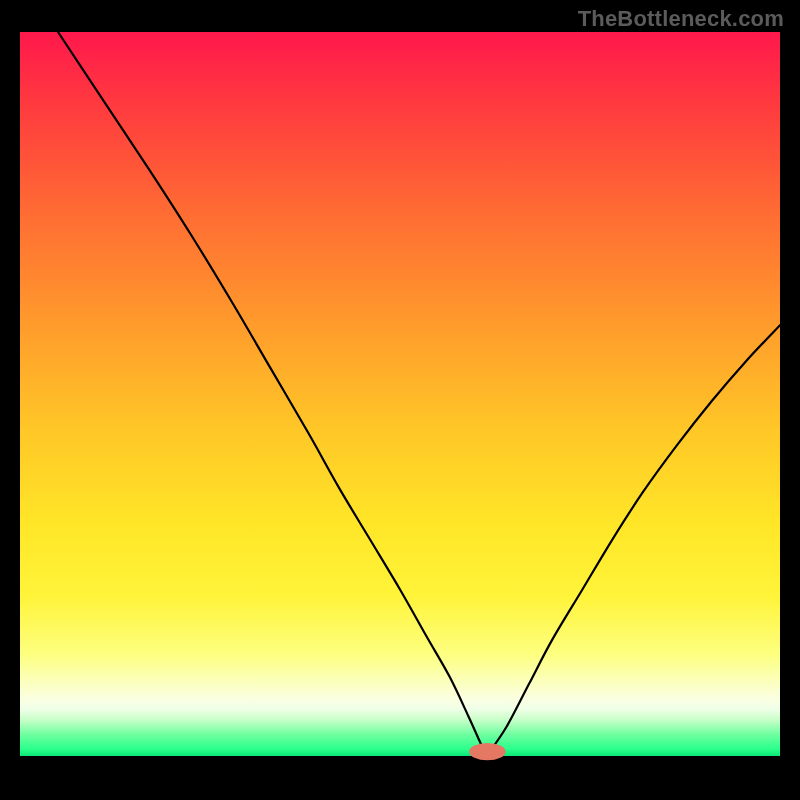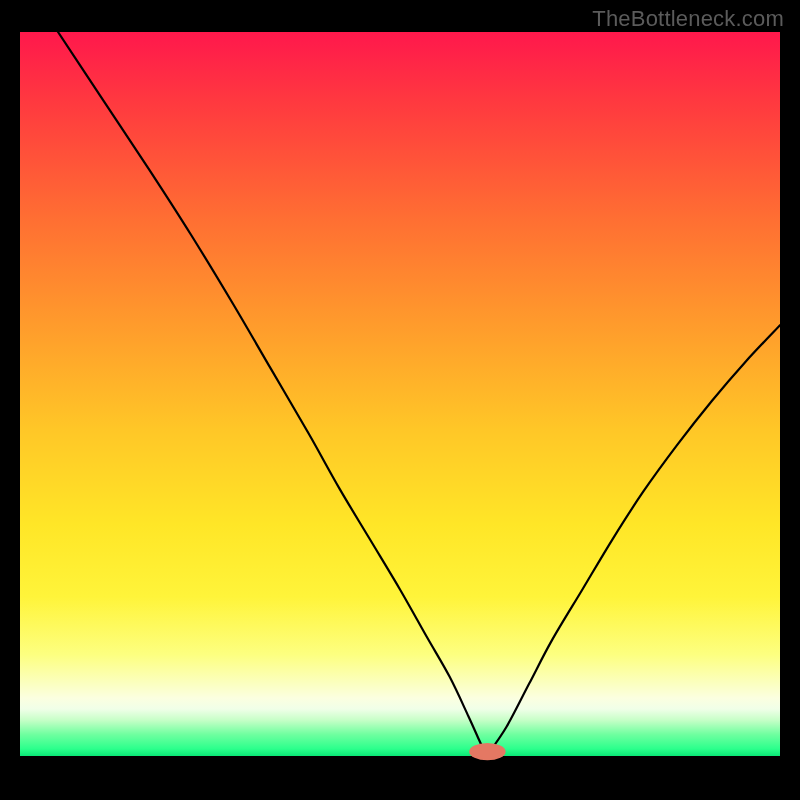--- a/index.html
+++ b/index.html
@@ -57,21 +57,21 @@
     top: 724px;
     width: 760px;
     height: 36px;
     background: #000;
   }
   .watermark {
     position: absolute;
     top: 6px;
     right: 16px;
     font-size: 22px;
-    font-weight: 400;
+    font-weight: 700;
     color: #5b5b5b;
     letter-spacing: 0.2px;
   }
   svg {
     position: absolute;
     left: 0;
     top: 0;
   }
   .curve {
     fill: none;

